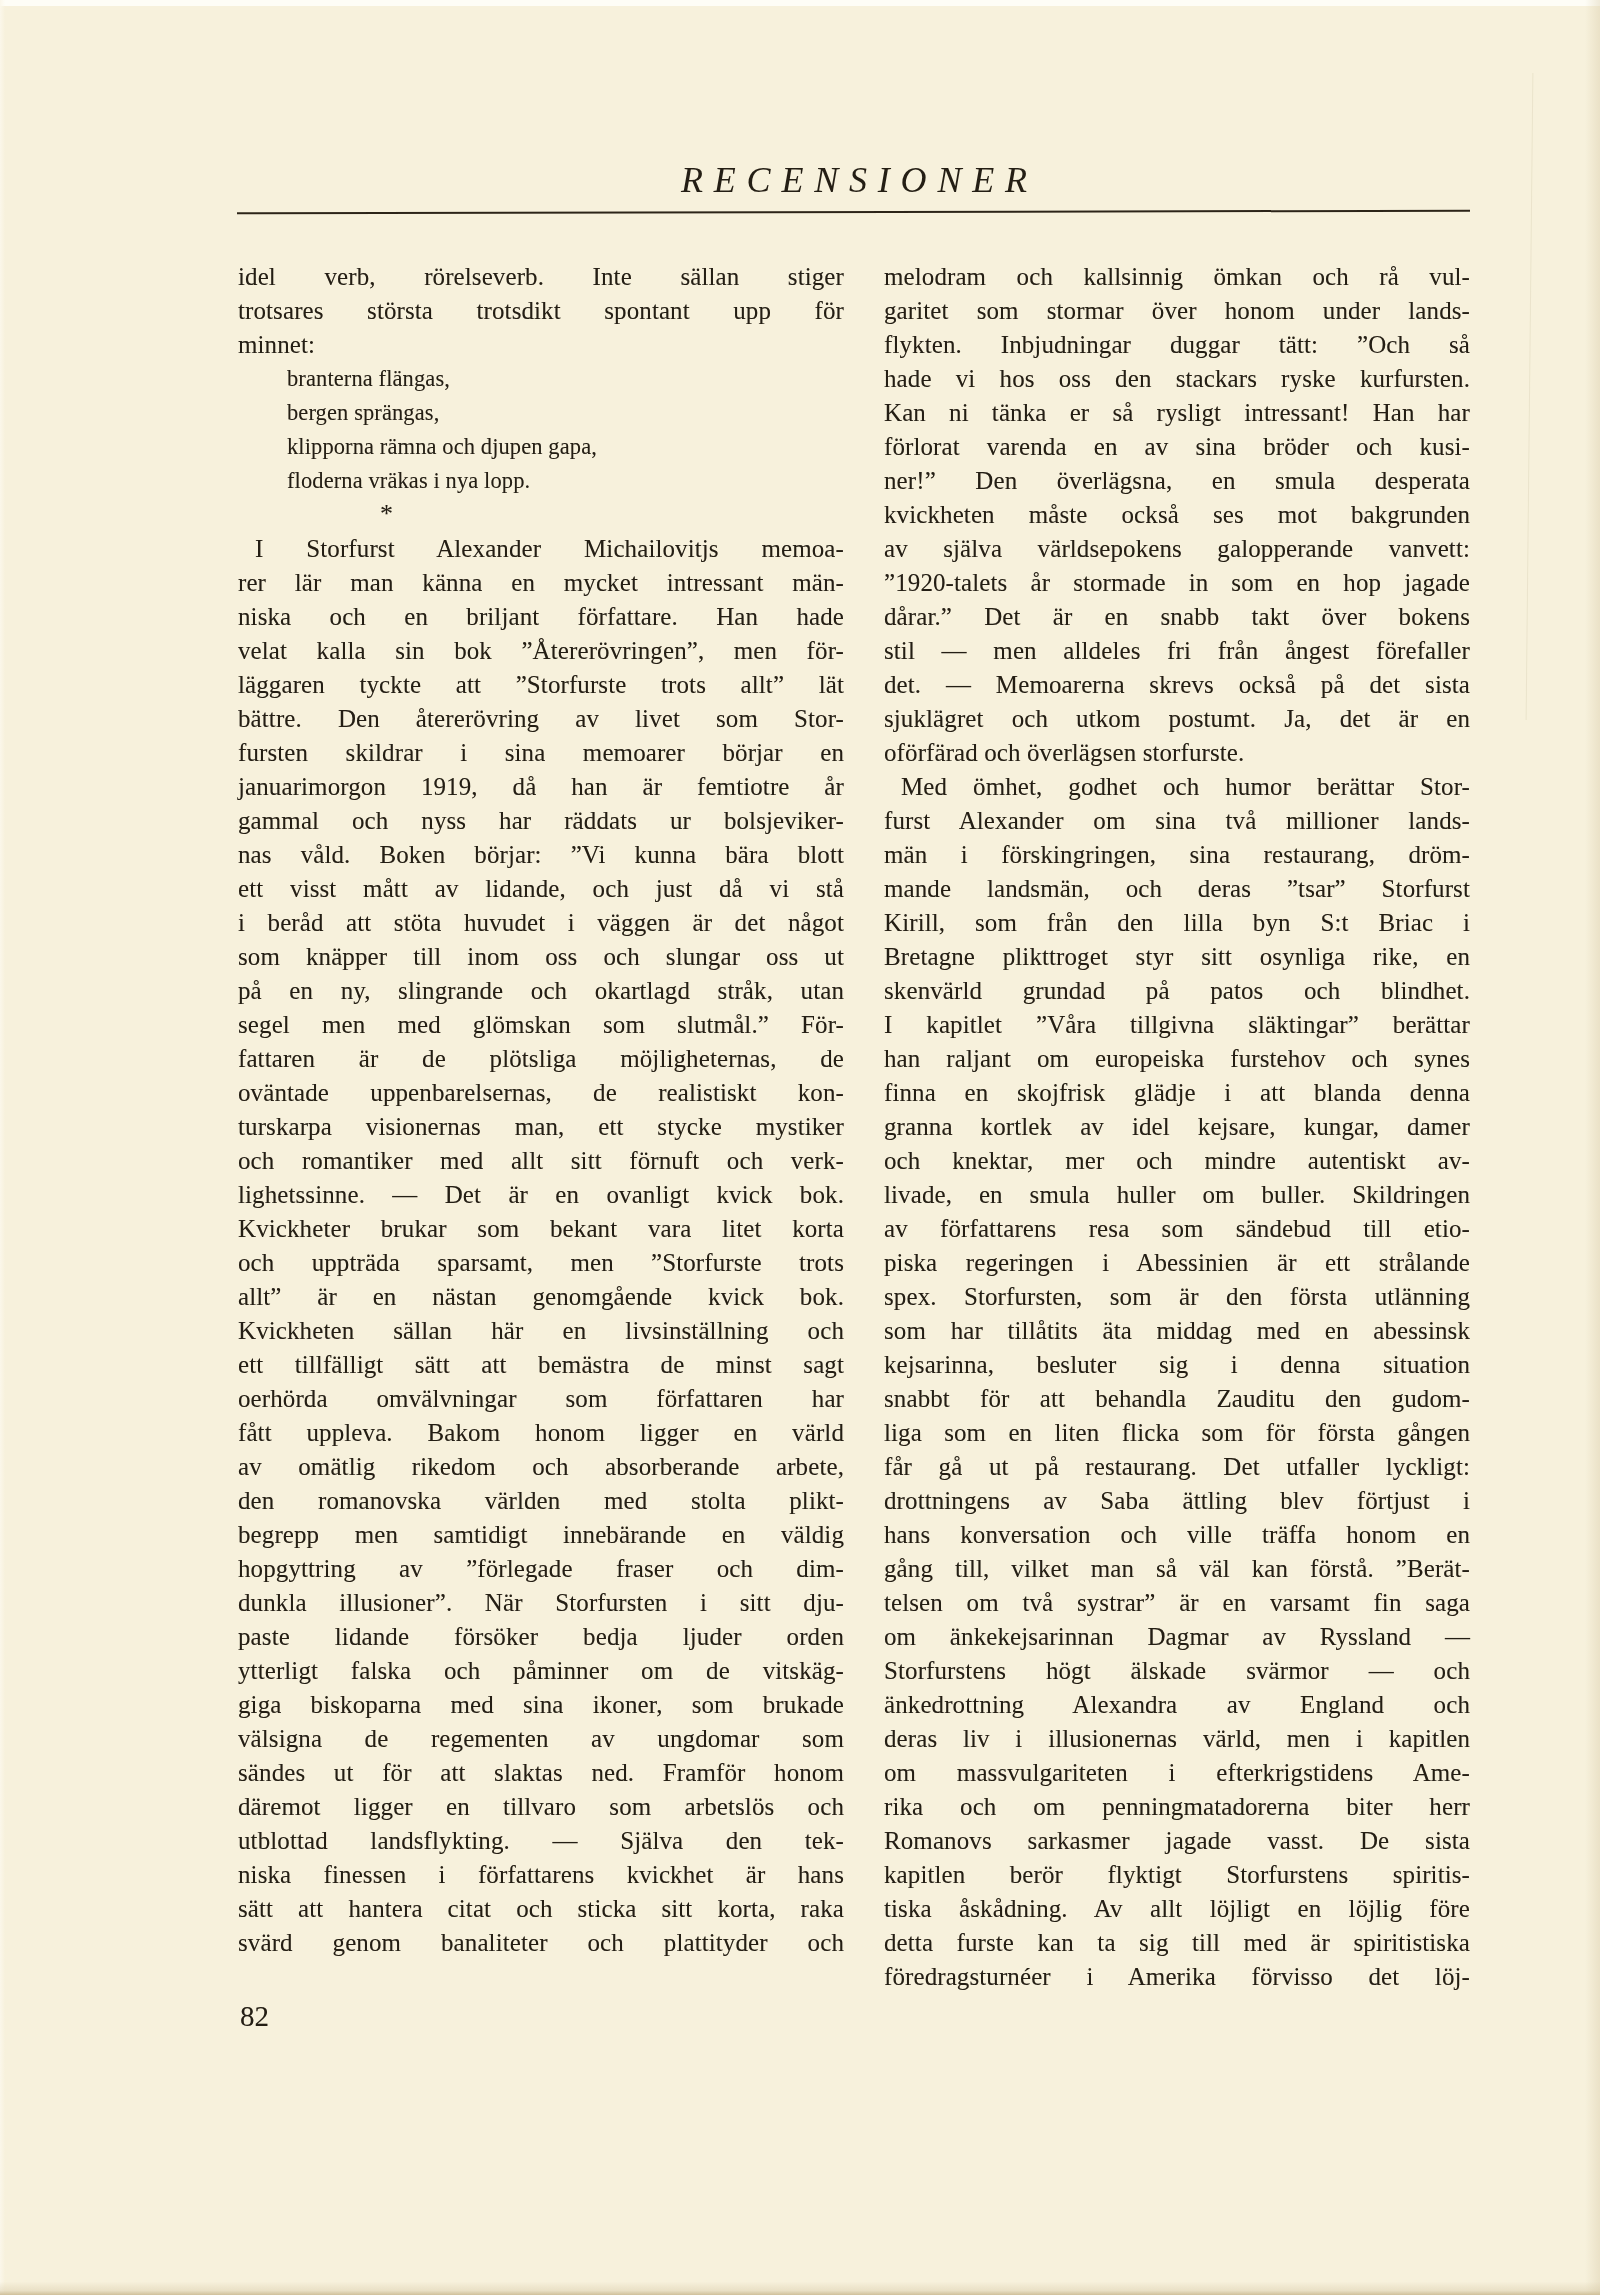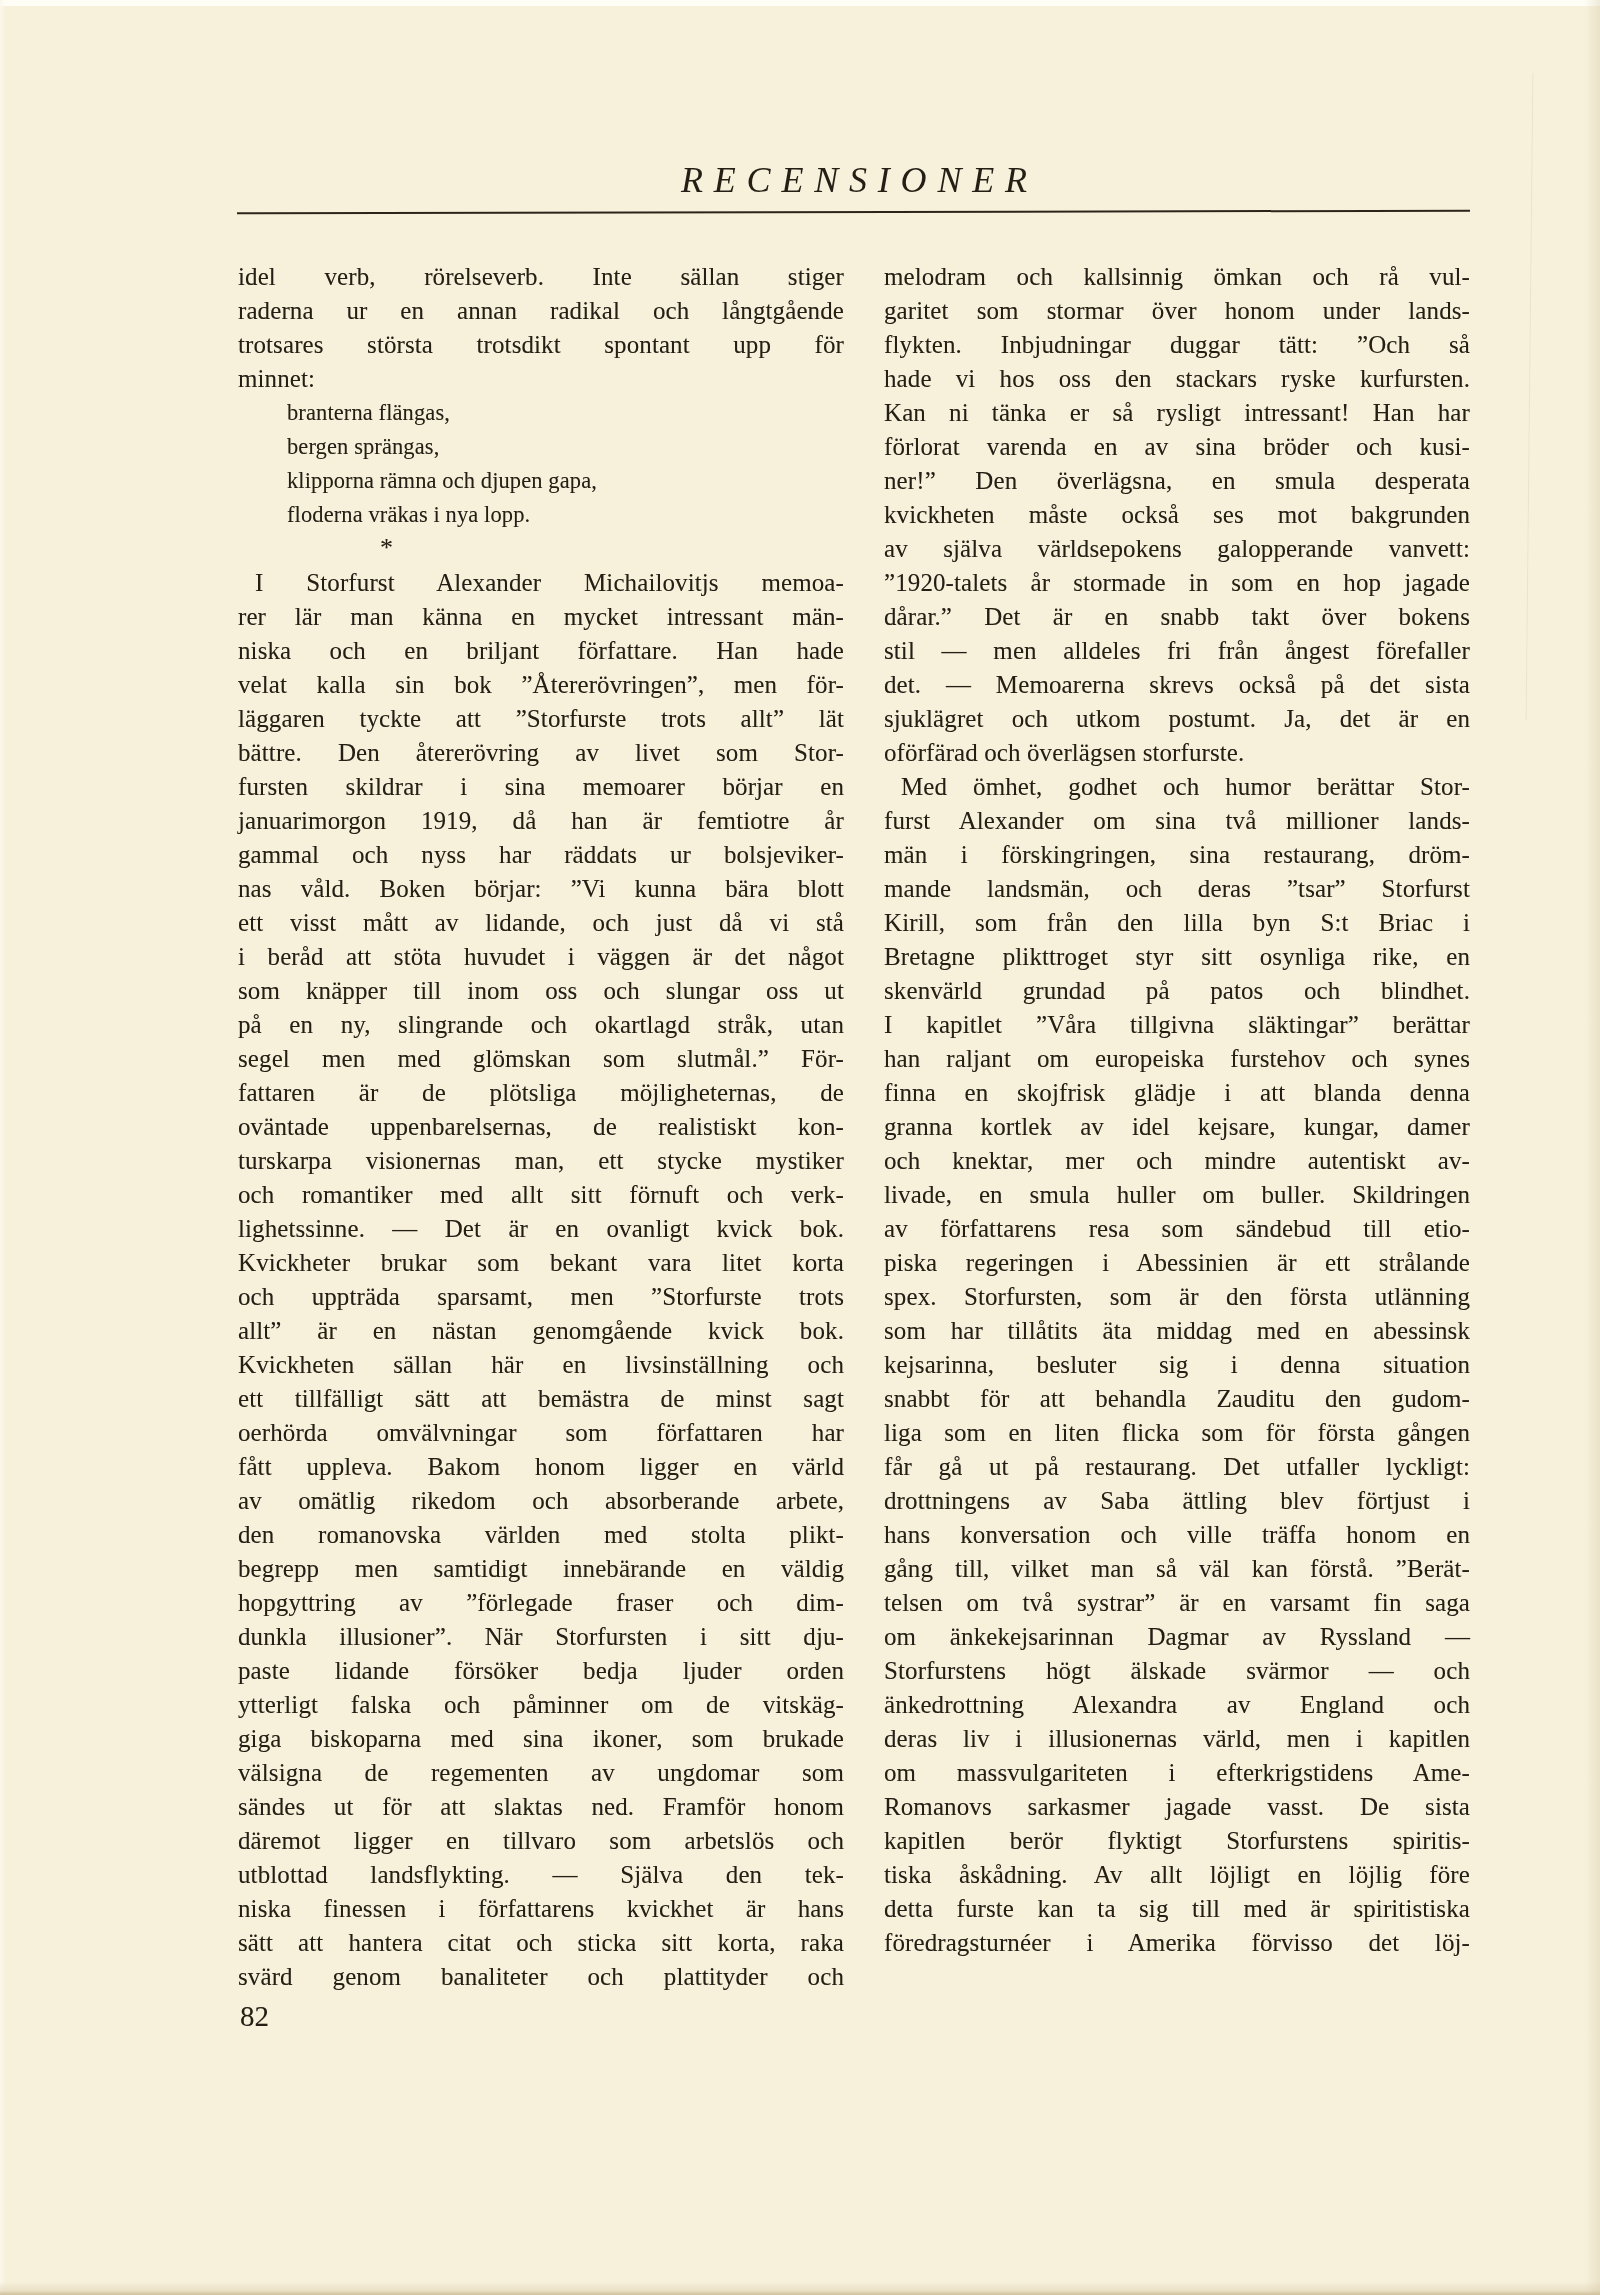--- a/index.html
+++ b/index.html
@@ -110,21 +110,20 @@
   <div class="edge-left"></div>
   <div class="edge-right"></div>
   <div class="crease"></div>
 
   <div class="header-title">RECENSIONER</div>
   <div class="header-rule"></div>
 
   <div class="columns">
     <section class="col col-left">
         <div class="line">idel verb, rörelseverb. Inte sällan stiger</div>
-        <div class="line">raderna ur en annan radikal och långtgående</div>
         <div class="line">trotsares största trotsdikt spontant upp för</div>
         <div class="line endline">minnet:</div>
         <div class="verse">
           <div class="verse-line">branterna flängas,</div>
           <div class="verse-line">bergen sprängas,</div>
           <div class="verse-line">klipporna rämna och djupen gapa,</div>
           <div class="verse-line">floderna vräkas i nya lopp.</div>
         </div>
         <div class="star-line">*</div>
         <div class="line indent">I Storfurst Alexander Michailovitjs memoa-</div>
@@ -209,20 +208,21 @@
         <div class="line">får gå ut på restaurang. Det utfaller lyckligt:</div>
         <div class="line">drottningens av Saba ättling blev förtjust i</div>
         <div class="line">hans konversation och ville träffa honom en</div>
         <div class="line">gång till, vilket man så väl kan förstå. ”Berät-</div>
         <div class="line">telsen om två systrar” är en varsamt fin saga</div>
         <div class="line">om änkekejsarinnan Dagmar av Ryssland —</div>
         <div class="line">Storfurstens högt älskade svärmor — och</div>
         <div class="line">änkedrottning Alexandra av England och</div>
         <div class="line">deras liv i illusionernas värld, men i kapitlen</div>
         <div class="line">om massvulgariteten i efterkrigstidens Ame-</div>
+        <div class="line">rika och om penningmatadorerna biter herr</div>
         <div class="line">Romanovs sarkasmer jagade vasst. De sista</div>
         <div class="line">kapitlen berör flyktigt Storfurstens spiritis-</div>
         <div class="line">tiska åskådning. Av allt löjligt en löjlig före</div>
         <div class="line">detta furste kan ta sig till med är spiritistiska</div>
         <div class="line">föredragsturnéer i Amerika förvisso det löj-</div>
       </section>
   </div>
 
   <div class="page-number">82</div>
 

